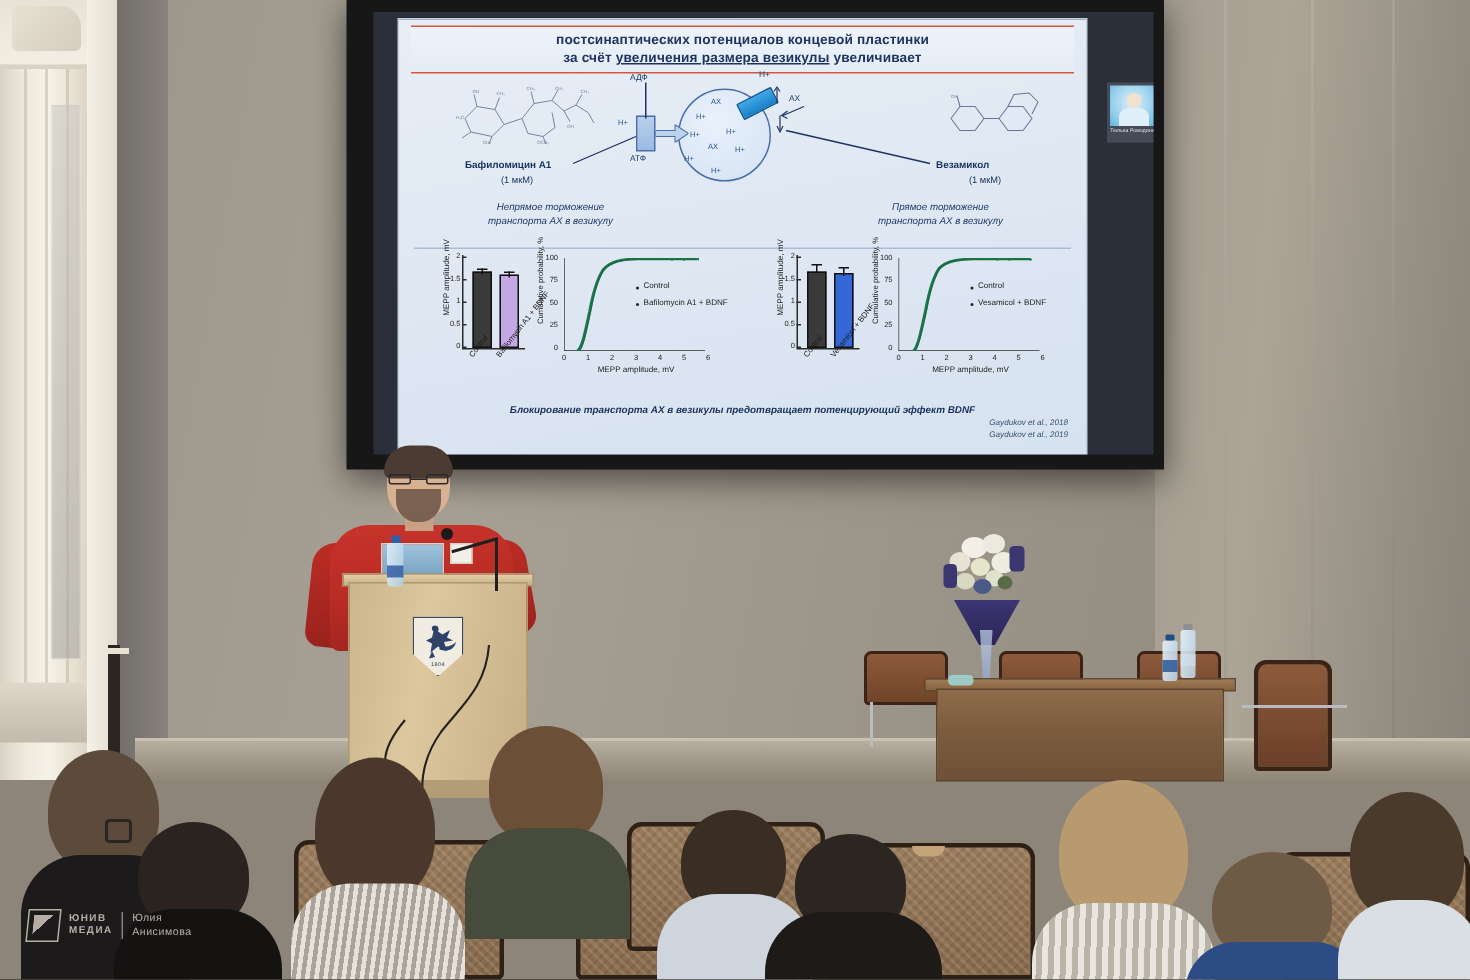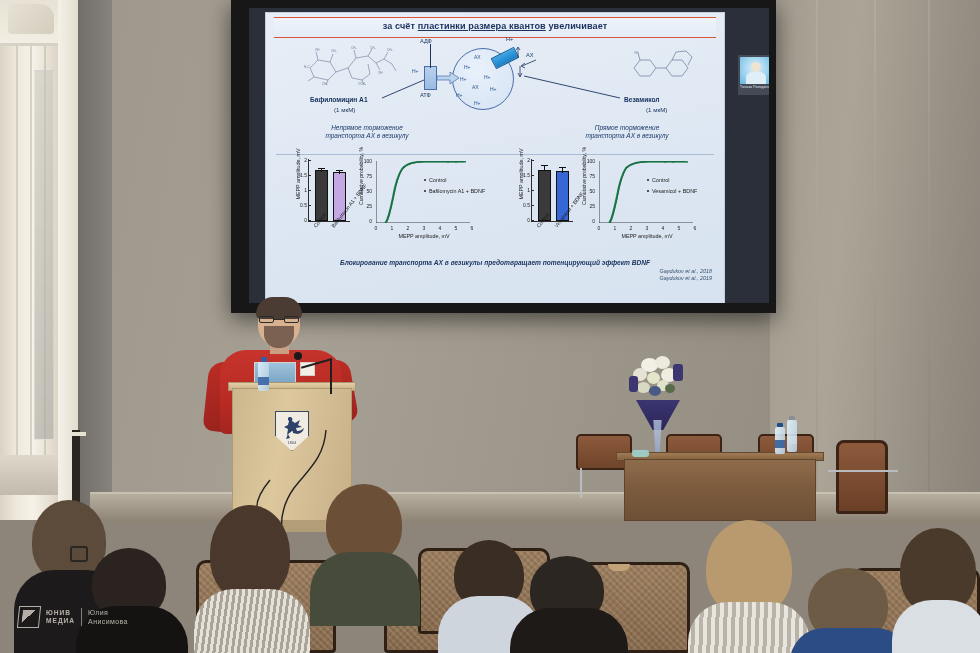--- a/index.html
+++ b/index.html
@@ -272,21 +272,22 @@
   <div class="door-jamb"></div>
   <div style="position:absolute;left:72px;top:430px;width:8px;height:90px;background:#2b2622;"></div>
   <div style="position:absolute;left:72px;top:432px;width:14px;height:4px;background:#e8e2d4;"></div>
 
   <div class="screen-frame">
     <div class="screen-surface">
 
       <div class="slide">
 
         <div class="slide-title">
-          <div><span>за счёт </span><span class="u">пластинки размера квантов</span><span> увеличивает</span></div>
+          <div>постсинаптических потенциалов концевой пластинки</div>
+          <div><span>за счёт </span><span class="u">увеличения размера везикулы</span><span> увеличивает</span></div>
         </div>
 
         <div class="diagram">
 
           <div class="mol" style="left:28px;top:6px">
             <svg width="98" height="40" viewBox="0 0 98 40">
               <g stroke="#1d3461" stroke-width=".6" fill="none">
                 <path d="M8 22 L16 14 L28 16 L34 26 L26 34 L12 31 Z"></path>
                 <path d="M34 26 L46 22 L54 12 L66 10 L74 17 L82 13 L90 18"></path>
                 <path d="M46 22 L50 32 L60 34 L68 28 L66 18"></path>

